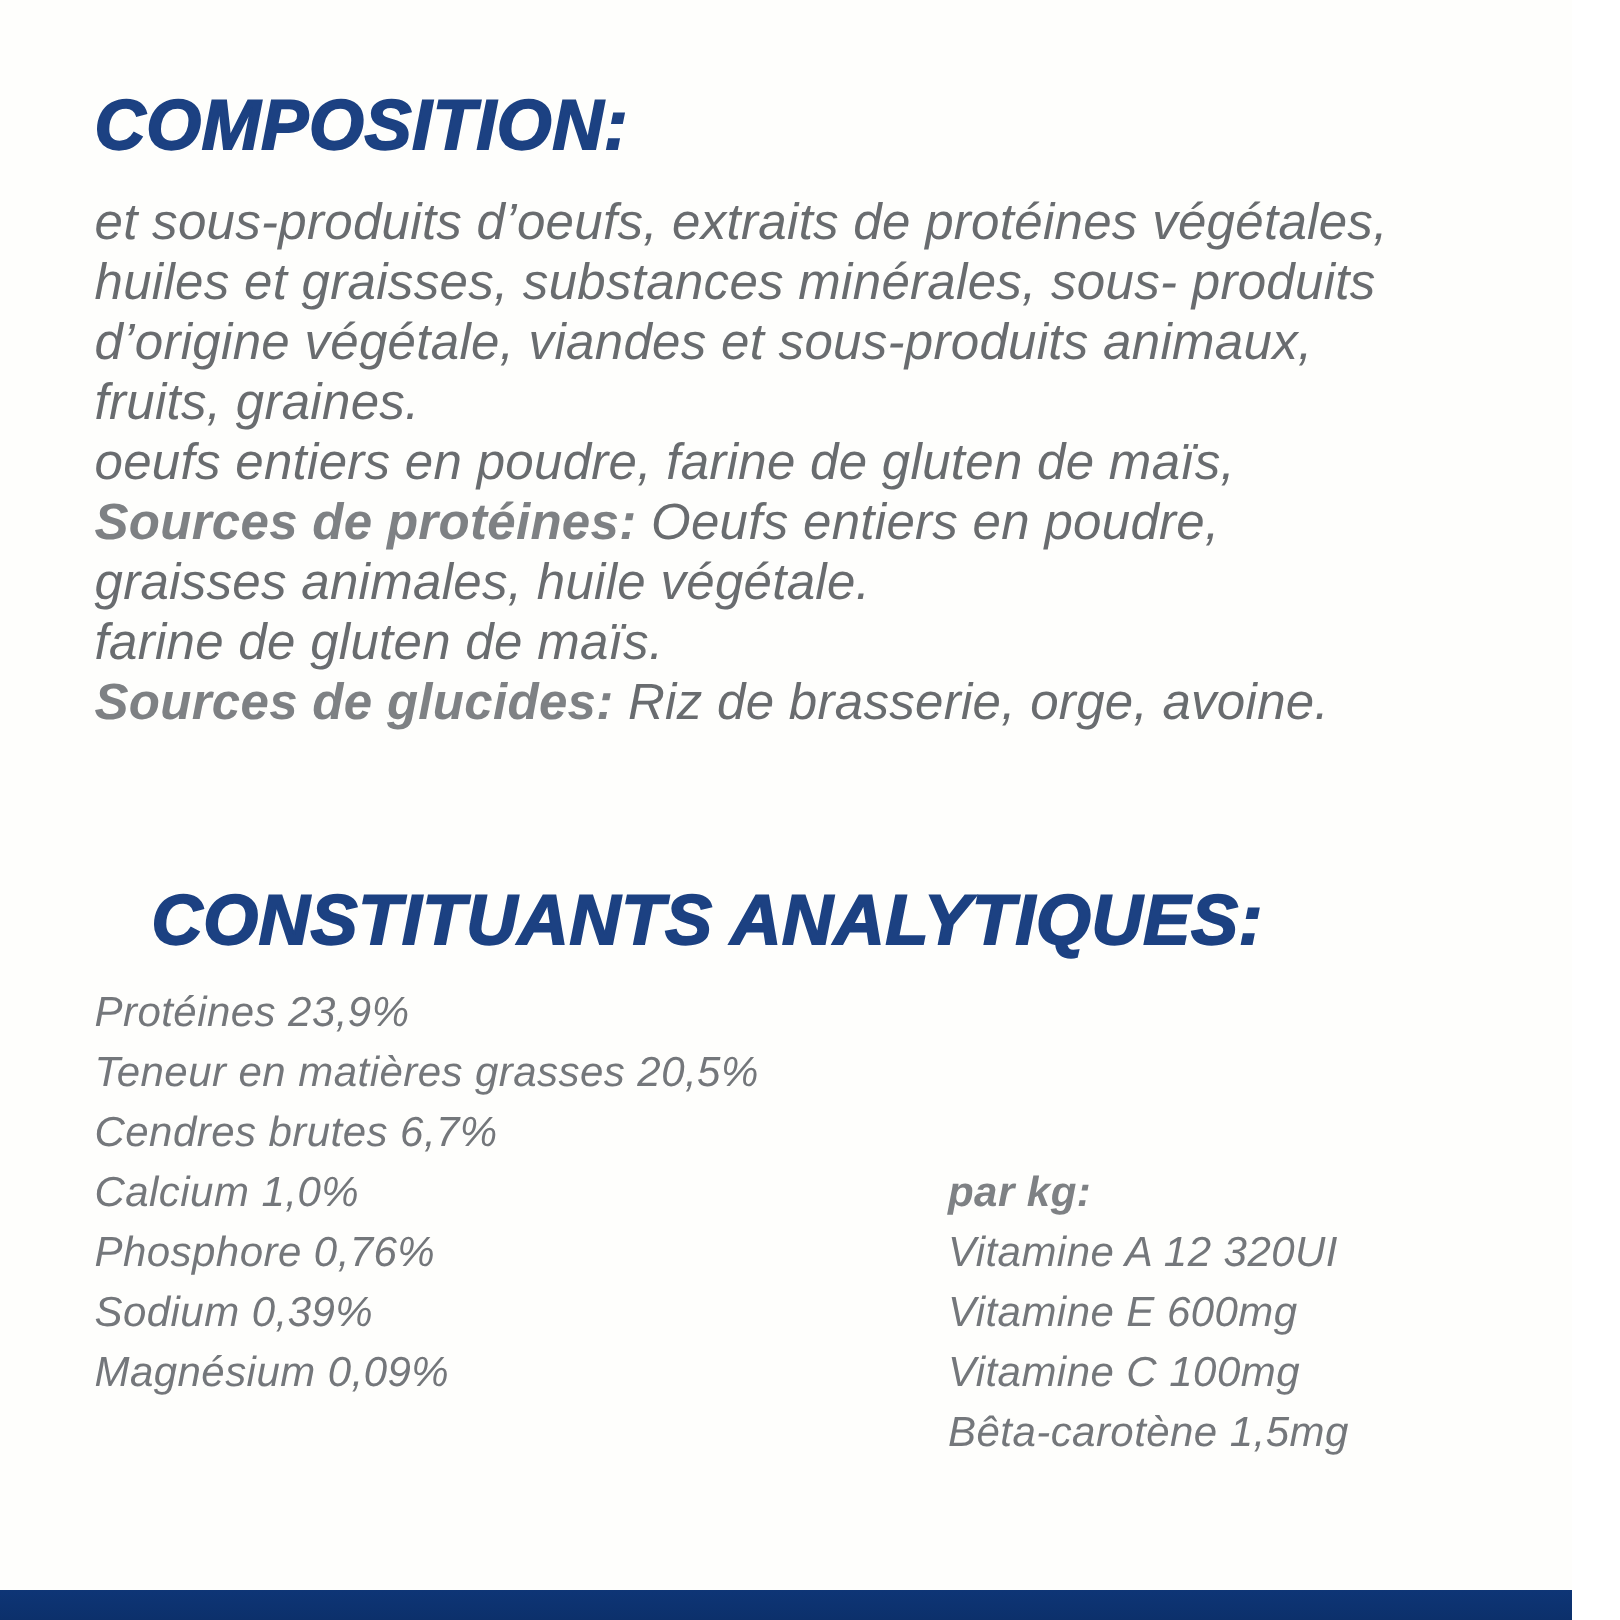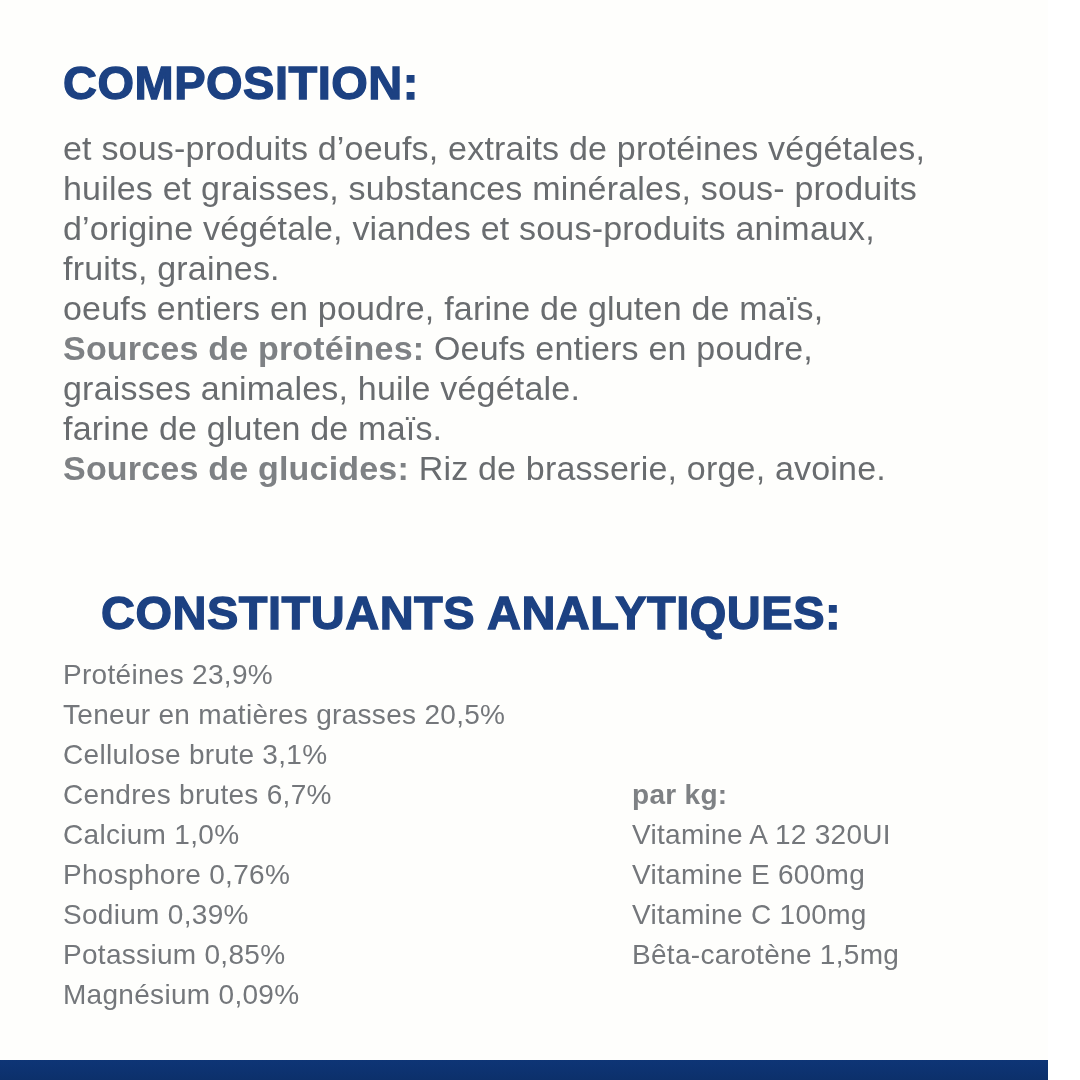--- a/index.html
+++ b/index.html
@@ -6,21 +6,21 @@
     --heading-navy:#1c4182;
     --body-gray:#696c6f;
     --label-gray:#7e8184;
     --analytics-gray:#74777b;
     --footer-navy:#0e3576;
     --page-bg:#fefefc;
   }
   *{margin:0;padding:0;box-sizing:border-box;}
   html,body{width:1080px;height:1080px;}
   body{font-family:"Liberation Sans","DejaVu Sans",sans-serif;background:#fff;}
-  .page{position:relative;width:1048px;height:1080px;background:var(--page-bg);overflow:hidden;}
+  .page{position:relative;width:1048px;height:1080px;background:var(--page-bg);overflow:hidden;font-style:italic;}
   .heading{
     position:absolute;left:63px;
     color:var(--heading-navy);
     font-weight:bold;
     -webkit-text-stroke:1.3px var(--heading-navy);
     font-size:47px;
     letter-spacing:0.5px;
     white-space:nowrap;
   }
   .heading.composition{top:55px;}
@@ -54,26 +54,24 @@
       <div class="line"><span>graisses animales, huile végétale.</span></div>
       <div class="line"><span>farine de gluten de maïs.</span></div>
       <div class="line"><span class="bold-label">Sources de glucides:</span><span> Riz de brasserie, orge, avoine.</span></div>
     </div>
 
   <div class="heading analytical">CONSTITUANTS ANALYTIQUES:</div>
 
   <div class="para analytics analytics-left">
       <div class="line"><span>Protéines 23,9%</span></div>
       <div class="line"><span>Teneur en matières grasses 20,5%</span></div>
-      <div class="line"><span>Cellulose brute 3,1%</span></div>
       <div class="line"><span>Cendres brutes 6,7%</span></div>
       <div class="line"><span>Calcium 1,0%</span></div>
       <div class="line"><span>Phosphore 0,76%</span></div>
       <div class="line"><span>Sodium 0,39%</span></div>
-      <div class="line"><span>Potassium 0,85%</span></div>
       <div class="line"><span>Magnésium 0,09%</span></div>
     </div>
 
   <div class="para analytics analytics-right">
       <div class="line"><span class="bold-label">par kg:</span></div>
       <div class="line"><span>Vitamine A 12 320UI</span></div>
       <div class="line"><span>Vitamine E 600mg</span></div>
       <div class="line"><span>Vitamine C 100mg</span></div>
       <div class="line"><span>Bêta-carotène 1,5mg</span></div>
     </div>

